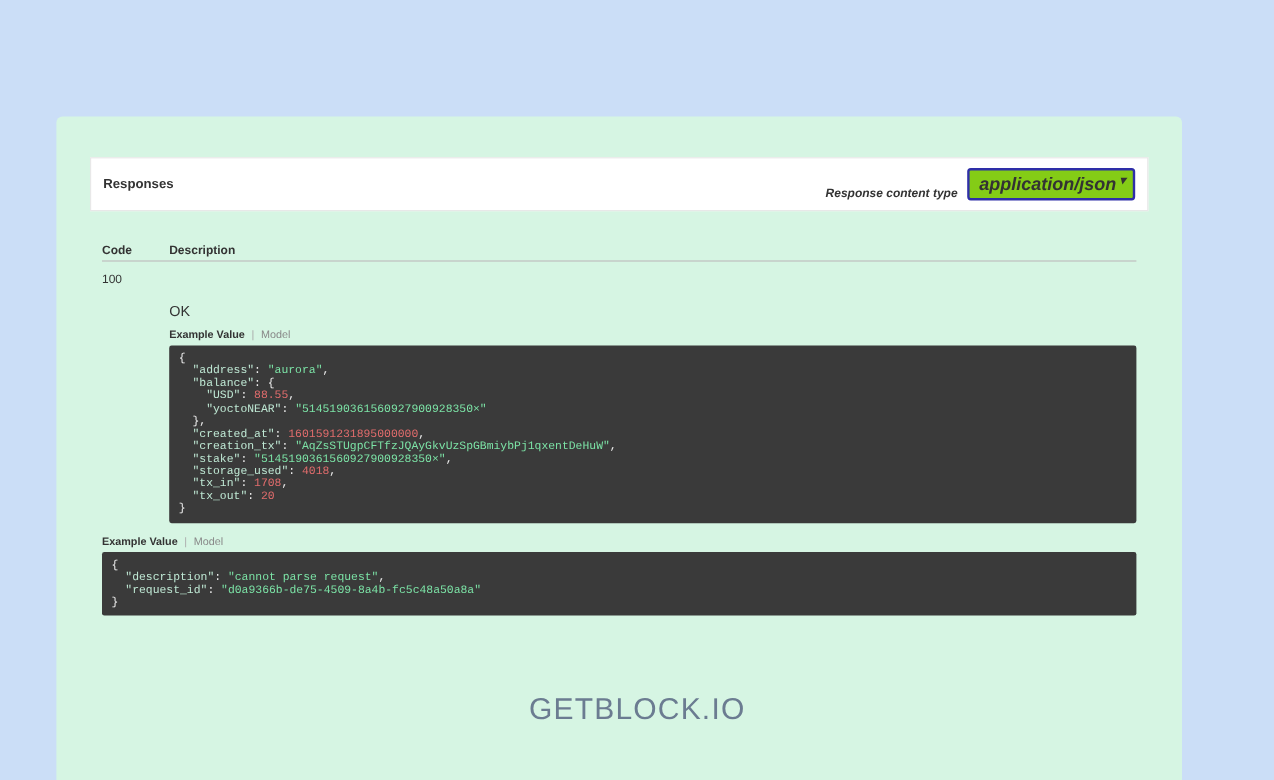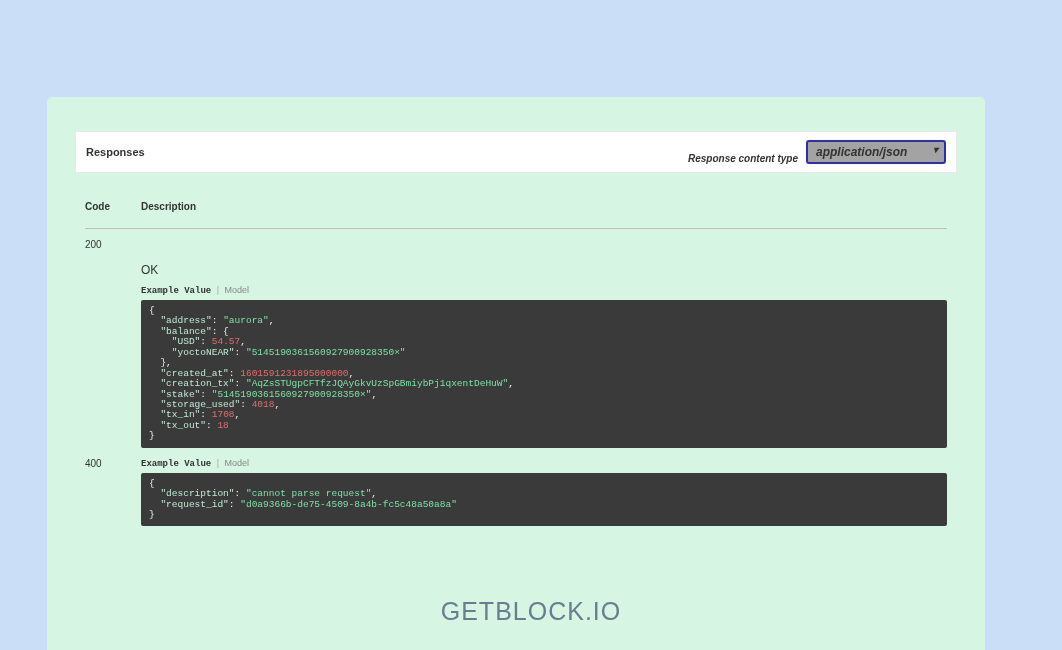--- a/index.html
+++ b/index.html
@@ -42,42 +42,42 @@
   }
   .content-type-label {
     font-size: 10px;
     font-weight: 700;
     color: #333;
   }
   .select-box {
     border: 2px solid #2e2ea8;
     border-radius: 3px;
     padding: 3px 22px 3px 8px;
-    font-size: 12px;
-    font-weight: 700;
-    color: #333;
-    background: #a3a3a3;
+    font-size: 15px;
+    font-weight: 700;
+    color: #333;
+    background: #84cc16;
     position: relative;
     width: 140px;
   }
   .select-box::after {
     content: "▾";
     position: absolute;
     right: 6px;
     top: 2px;
     font-size: 10px;
     color: #333;
   }
   .table-wrap {
     padding: 10px 10px 0 10px;
   }
   .col-headers {
     display: flex;
     border-bottom: 1px solid #bfbfbf;
-    padding-bottom: 16px;
+    padding-bottom: 2px;
     margin-top: 18px;
   }
   .col-code {
     width: 56px;
     font-size: 10px;
     font-weight: 700;
     color: #333;
   }
   .col-desc {
     font-size: 10px;
@@ -103,21 +103,20 @@
     margin-bottom: 8px;
     margin-top: 24px;
   }
   .tabs {
     font-size: 9px;
     margin-bottom: 4px;
   }
   .tab-active {
     font-weight: 700;
     color: #333;
-    font-family: Liberation Mono, monospace;
   }
   .tab-sep {
     color: #aaa;
     margin: 0 3px;
   }
   .tab-inactive {
     color: #888;
   }
   .code-block {
     background: #3a3a3a;
@@ -128,21 +127,21 @@
     padding: 6px 8px;
     white-space: pre;
     border-radius: 2px;
   }
   .punct { color: #eee; }
   .key { color: #bfe8d4; }
   .str { color: #7ce3a6; }
   .num { color: #e06c6c; }
   .footer-brand {
     position: absolute;
-    bottom: 24px;
+    bottom: 44px;
     left: 0;
     width: 100%;
     text-align: center;
     font-size: 25px;
     letter-spacing: 1px;
     color: #6b7c91;
     font-weight: 400;
   }
 </style>
 </head>
@@ -160,46 +159,45 @@
     </div>
   </div>
 
   <div class="table-wrap">
     <div class="col-headers">
       <div class="col-code">Code</div>
       <div class="col-desc">Description</div>
     </div>
 
     <div class="row">
-      <div class="code-cell">200</div>
+      <div class="code-cell">100</div>
       <div class="desc-cell">
         <div class="status-text">OK</div>
         <div class="tabs">
           <span class="tab-active">Example Value</span>
           <span class="tab-sep">|</span>
           <span class="tab-inactive">Model</span>
         </div>
         <div class="code-block"><span class="punct">{</span><span class="punct">
   </span><span class="key">"address"</span><span class="punct">: </span><span class="str">"aurora"</span><span class="punct">,</span><span class="punct">
   </span><span class="key">"balance"</span><span class="punct">: {</span><span class="punct">
-    </span><span class="key">"USD"</span><span class="punct">: </span><span class="num">54.57</span><span class="punct">,</span><span class="punct">
+    </span><span class="key">"USD"</span><span class="punct">: </span><span class="num">88.55</span><span class="punct">,</span><span class="punct">
     </span><span class="key">"yoctoNEAR"</span><span class="punct">: </span><span class="str">"5145190361560927900928350×"</span><span class="punct">
   },</span><span class="punct">
   </span><span class="key">"created_at"</span><span class="punct">: </span><span class="num">1601591231895000000</span><span class="punct">,</span><span class="punct">
   </span><span class="key">"creation_tx"</span><span class="punct">: </span><span class="str">"AqZsSTUgpCFTfzJQAyGkvUzSpGBmiybPj1qxentDeHuW"</span><span class="punct">,</span><span class="punct">
   </span><span class="key">"stake"</span><span class="punct">: </span><span class="str">"5145190361560927900928350×"</span><span class="punct">,</span><span class="punct">
   </span><span class="key">"storage_used"</span><span class="punct">: </span><span class="num">4018</span><span class="punct">,</span><span class="punct">
   </span><span class="key">"tx_in"</span><span class="punct">: </span><span class="num">1708</span><span class="punct">,</span><span class="punct">
-  </span><span class="key">"tx_out"</span><span class="punct">: </span><span class="num">18</span><span class="punct">
+  </span><span class="key">"tx_out"</span><span class="punct">: </span><span class="num">20</span><span class="punct">
 }</span></div>
       </div>
     </div>
 
     <div class="row">
-      <div class="code-cell">400</div>
       <div class="desc-cell">
         <div class="tabs">
           <span class="tab-active">Example Value</span>
           <span class="tab-sep">|</span>
           <span class="tab-inactive">Model</span>
         </div>
         <div class="code-block"><span class="punct">{</span><span class="punct">
   </span><span class="key">"description"</span><span class="punct">: </span><span class="str">"cannot parse request"</span><span class="punct">,</span><span class="punct">
   </span><span class="key">"request_id"</span><span class="punct">: </span><span class="str">"d0a9366b-de75-4509-8a4b-fc5c48a50a8a"</span><span class="punct">
 }</span></div>

